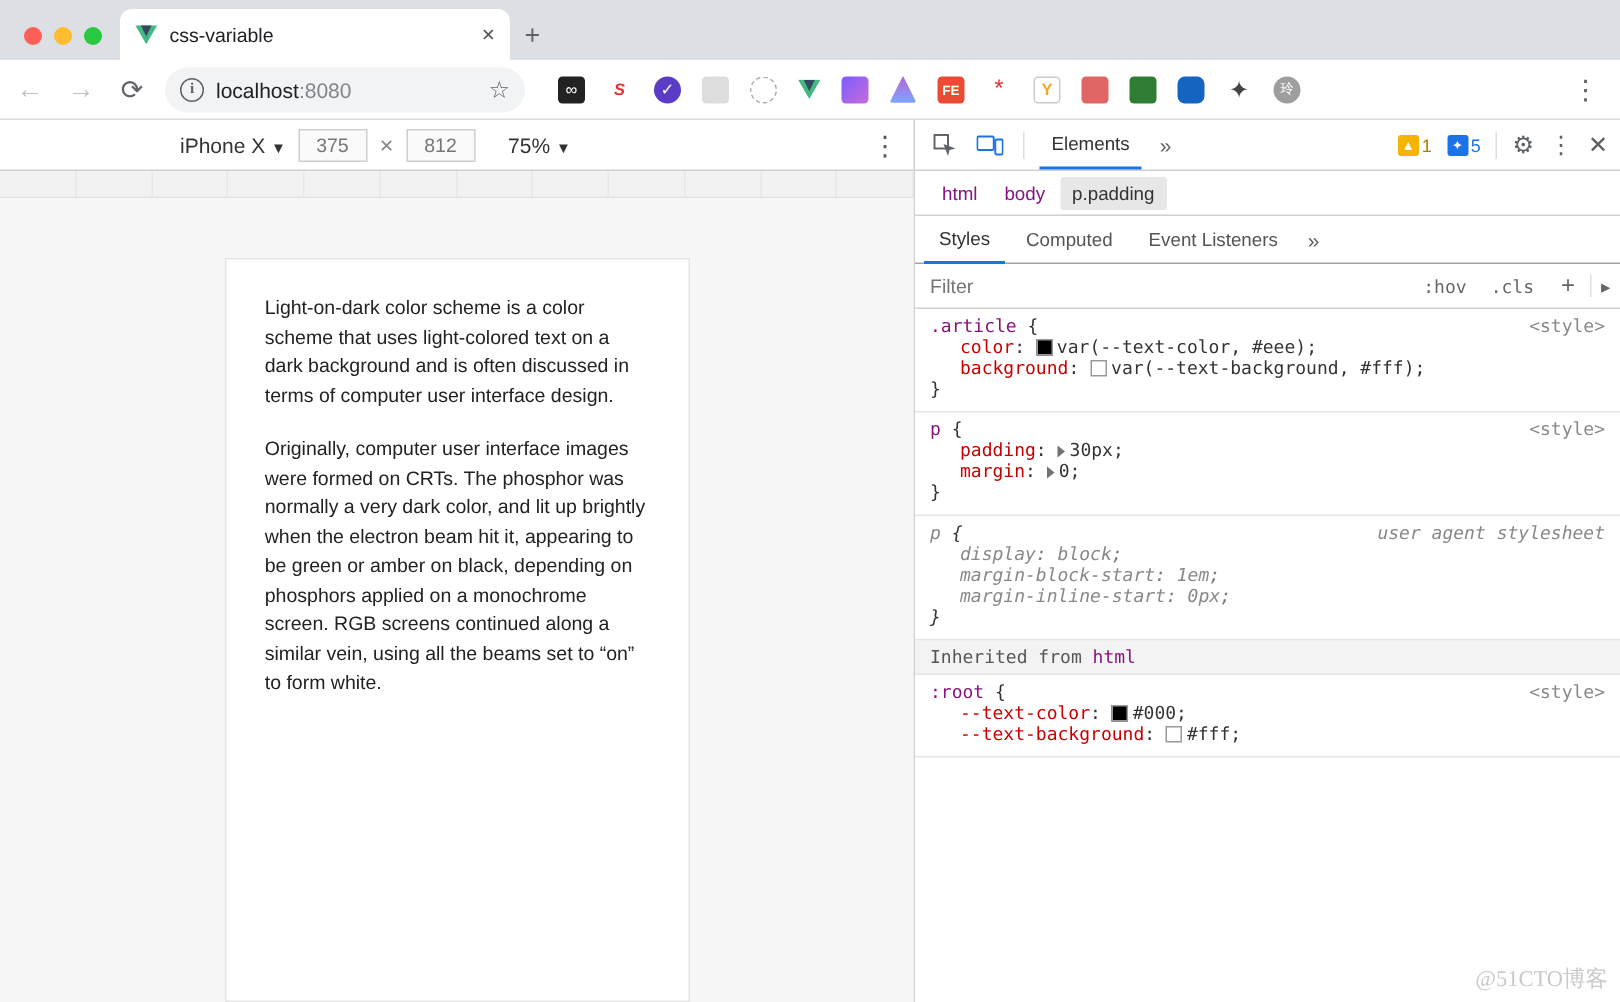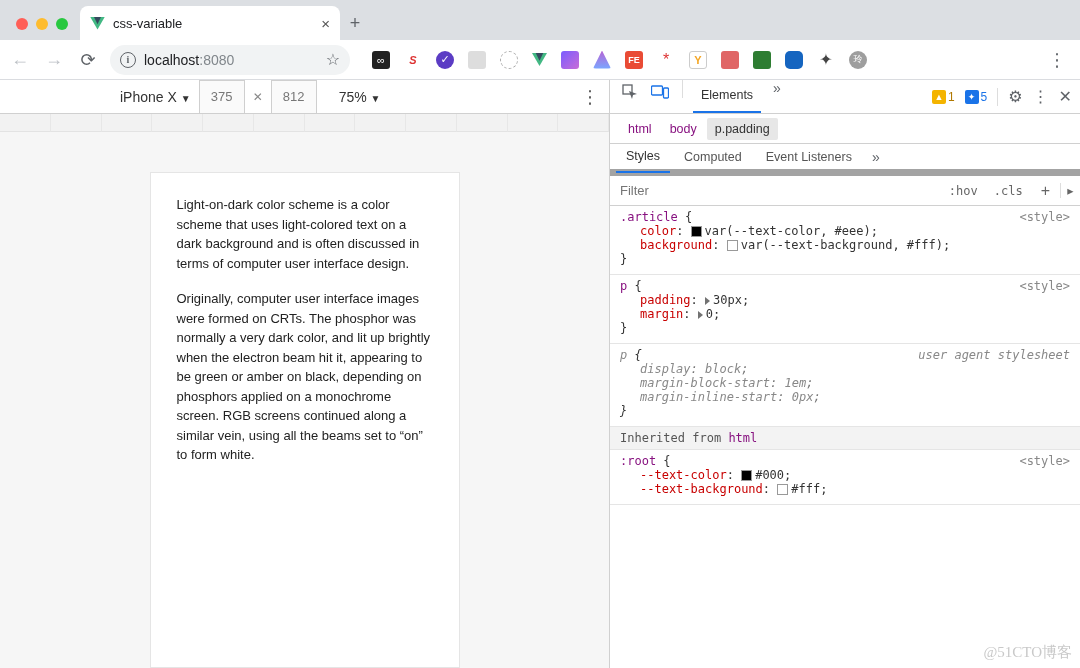--- a/index.html
+++ b/index.html
@@ -30,52 +30,52 @@
 .exts { display: flex; gap: 14px; align-items: center; margin-left: 12px; }
 .ext { width: 18px; height: 18px; border-radius: 3px; display:flex; align-items:center; justify-content: center; font-size:11px; color:#fff; }
 .menu-dots { color:#5f6368; font-size:18px; margin-left: auto; margin-right: 6px; cursor:pointer; }
 
 
 .mainrow { display: flex; flex: 1; min-height: 0; }
 .preview { width: 610px; display: flex; flex-direction: column; border-right: 1px solid #d0d0d0; }
 .device-toolbar { height: 34px; border-bottom: 1px solid #d0d0d0; display:flex; align-items:center; gap:8px; padding: 0 10px 0 120px; color:#333; }
 .device-name { font-size: 14px; }
 .caret { font-size: 10px; }
-.dimbox { width: 46px; height: 34px; border:1px solid #cfcfcf; background:#fafafa; text-align:center; font-size:13px; color:#777; }
+.dimbox { width: 46px; height: 22px; border:1px solid #cfcfcf; background:#fafafa; text-align:center; font-size:13px; color:#777; }
 .dim-x { color:#888; font-size: 12px; }
 .zoom { font-size: 14px; margin-left: 14px; }
 .dev-more { margin-left: auto; color:#555; font-size:18px; cursor:pointer; }
 .ruler { height: 18px; background:#f2f2f2; display:flex; }
 .ruler-tick { flex:1; border-right:1px solid #e7e7e7; border-bottom:1px solid #e3e3e3; }
 .viewport { flex:1; background:#f6f6f6; display:flex; justify-content:center; padding-top: 40px; }
 .phonepage { width: 310px; background:#fff; border:1px solid #e5e5e5; padding: 22px 26px; }
 .phonepage p { font-size: 13px; line-height: 1.5; color:#222; }
 .phonepage p + p { margin-top: 16px; }
 
 
 .devtools { flex:1; display:flex; flex-direction:column; font-size: 12.5px; color:#333; min-width:0; }
-.dt-tabs { height: 34px; border-bottom:1px solid #d0d0d0; display:flex; gap: 6px; padding: 0 8px; }
+.dt-tabs { height: 34px; border-bottom:1px solid #d0d0d0; display:flex; align-items:center; gap: 6px; padding: 0 8px; }
 .dt-icon { width:24px; height:24px; display:flex; align-items:center; justify-content:center; color:#5f6368; cursor:pointer; }
 .dt-icon.active { color:#1a73e8; }
 .dt-tab { padding: 8px 8px; color:#333; cursor:pointer; }
 .dt-tab.active { color:#333; border-bottom: 2px solid #1a73e8; font-weight:500; }
 .dt-chev { font-size:14px; color:#5f6368; cursor:pointer; padding:0 6px; }
 .dt-right { margin-left:auto; display:flex; align-items:center; gap:10px; }
 .badge { display:flex; align-items:center; gap:2px; font-size:12px; }
 .badge .ico { width:14px; height:14px; display:flex; align-items:center; justify-content:center; color:#fff; font-size:9px; border-radius:2px; }
 .badge.warn .ico { background:#f4b400; } .badge.warn { color:#b07800; }
 .badge.info .ico { background:#1a73e8; } .badge.info { color:#1a73e8; }
 .gear { color:#5f6368; font-size:16px; cursor:pointer; }
 .close-x { color:#5f6368; font-size:16px; cursor:pointer; }
 
 .breadcrumb { height: 30px; border-bottom:1px solid #d0d0d0; display:flex; align-items:center; padding: 0 10px; gap: 2px; }
 .crumb { padding: 4px 8px; color:#881280; cursor:pointer; }
 .crumb.sel { background:#e7e7e7; color:#333; border-radius:2px; }
 
-.subtabs { height: 32px; border-bottom:7px solid #a3a3a3; display:flex; align-items:center; padding: 0 6px; gap: 4px; }
+.subtabs { height: 32px; border-bottom:1px solid #a3a3a3; display:flex; align-items:center; padding: 0 6px; gap: 4px; }
 .subtab { padding: 8px 10px; color:#555; cursor:pointer; }
 .subtab.active { color:#333; border-bottom:2px solid #1a73e8; }
 
 .filterrow { height: 30px; border-bottom:1px solid #d0d0d0; display:flex; align-items:center; }
 .filter-input { flex:1; border:none; outline:none; padding: 0 10px; font-size:13px; color:#555; background:transparent; }
 .filter-btn { padding: 0 8px; color:#666; font-family: Menlo, monospace; font-size:12px; cursor:pointer; }
 .filter-plus { padding: 0 10px; color:#666; font-size:16px; cursor:pointer; }
 .filter-more { border-left:1px solid #ddd; width:20px; text-align:center; color:#666; }
 
 .styles-pane { flex:1; overflow:auto; font-family: Menlo, Consolas, monospace; font-size: 12px; }

